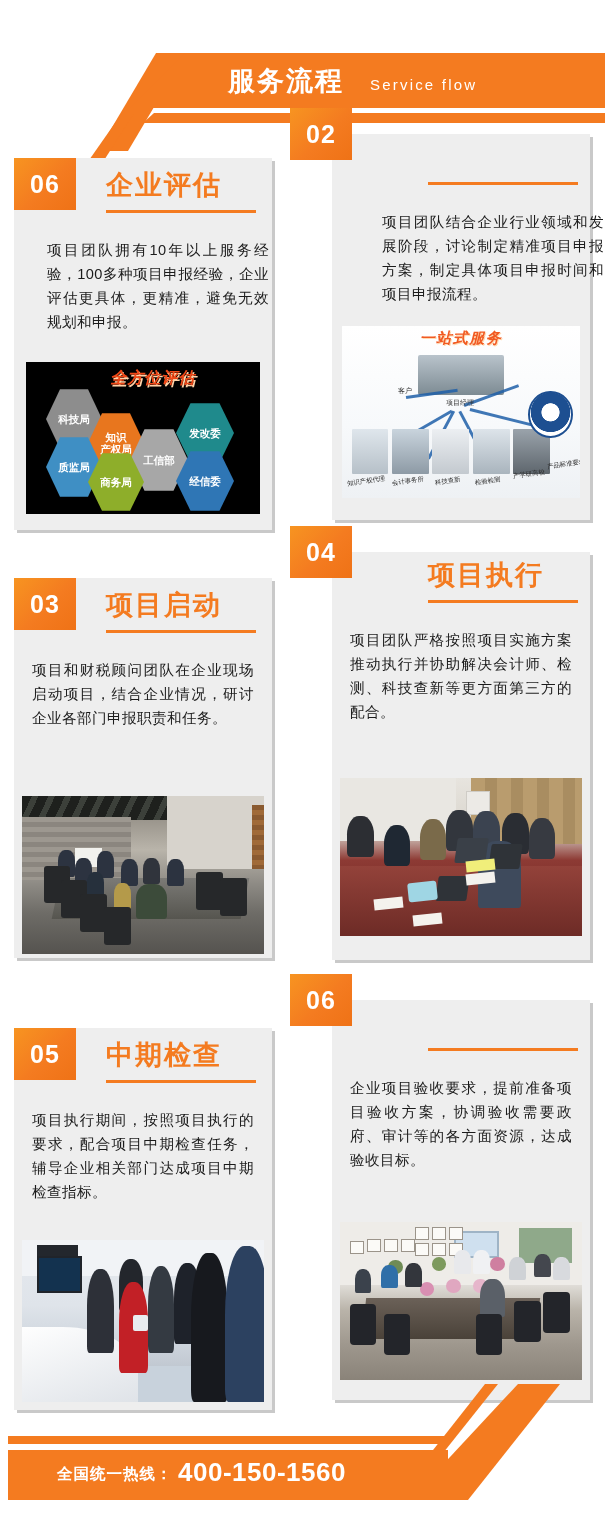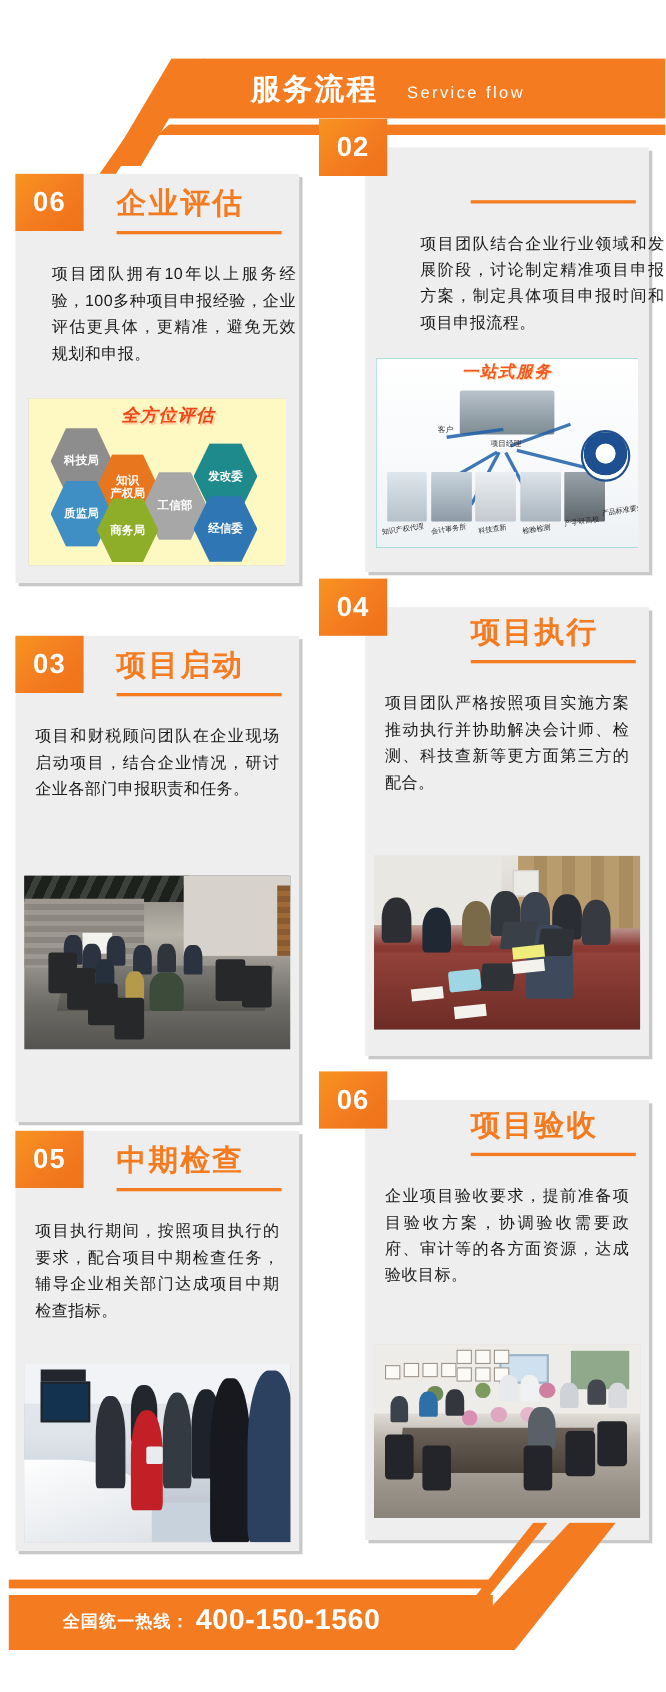--- a/index.html
+++ b/index.html
@@ -134,21 +134,21 @@
   .svc-arrow{position:absolute;background:#1f5fa8;height:2.5px;transform-origin:left center;opacity:.85;}
   .svc-thumb{position:absolute;top:60%;height:26%;width:15.5%;border-radius:1px;}
   .svc-cap{position:absolute;top:88%;font-size:6.4px;color:#2a2a2a;white-space:nowrap;transform:rotate(-8deg);}
   .svc-seal{position:absolute;right:3%;top:38%;width:17%;height:25%;border-radius:50%;
      background:radial-gradient(circle at 50% 45%,#ffffff 28%,#1d4f91 30%,#1d4f91 62%,#ffffff 64%);
      border:2px solid #1d4f91;}
   .svc-seal span{position:absolute;left:50%;top:46%;transform:translate(-50%,-50%);
      color:#fff;font-size:8px;font-weight:bold;}
 
   
-  .hexwrap{position:absolute;inset:0;background:#fef9c3;}
+  .hexwrap{position:absolute;inset:0;background:#000000;}
   .hexwrap .hxtitle{position:absolute;left:36%;top:4%;
      color:#ef4716;font-size:16px;font-weight:bold;font-style:italic;letter-spacing:1px;white-space:nowrap;
      text-shadow:1.5px 1.5px 0 #ffd2a8;}
   .hex{position:absolute;display:flex;align-items:center;justify-content:center;
      color:#fff;font-size:10.5px;font-weight:bold;text-align:center;line-height:12px;
      -webkit-clip-path:polygon(25% 2%,75% 2%,100% 50%,75% 98%,25% 98%,0 50%);
              clip-path:polygon(25% 2%,75% 2%,100% 50%,75% 98%,25% 98%,0 50%);}
 
   
   .foot-zone{position:absolute;left:0;top:1430px;width:605px;height:108px;}
@@ -238,21 +238,21 @@
           <div class="svc-cap" style="left:86%;top:78%;">产品标准要求</div>
 
           <div class="svc-seal">
             <span>ISO</span>
           </div>
         </div>
       </div>
     </div>
   </div>
 
-  <div class="card" style="left:14px;top:578px;width:258px;height:442px;">
+  <div class="card" style="left:14px;top:578px;width:258px;height:380px;">
     <div class="card-body">
       <div class="badge" style="left:0;top:0;">03</div>
       <div class="title" style="left:92px;top:10px;">项目启动</div>
       <div class="title-rule" style="left:92px;top:52px;width:150px;"></div>
       <div class="para" style="left:18px;top:80px;width:222px;">项目和财税顾问团队在企业现场启动项目，结合企业情况，研讨企业各部门申报职责和任务。</div>
 
       <div class="photo" style="left:8px;top:218px;width:242px;height:158px;">
         <div class="ph-conf">
           <div class="ceil"></div>
             <div class="wallR"></div>
@@ -337,21 +337,20 @@
           <div class="p" style="left:84%;top:4%;width:18%;height:96%;background:#2c4160;"></div>
           <div class="p" style="left:46%;top:46%;width:6%;height:10%;background:#e9ecef;border-radius:2px;"></div>
         </div>
       </div>
     </div>
   </div>
 
   <div class="card" style="left:332px;top:1000px;width:258px;height:400px;">
     <div class="card-body">
       <div class="badge out" style="left:-42px;top:-26px;">06</div>
-      <div class="title" style="left:96px;top:6px;">项目验收</div>
       <div class="title-rule" style="left:96px;top:48px;width:150px;"></div>
       <div class="para" style="left:18px;top:76px;width:222px;">企业项目验收要求，提前准备项目验收方案，协调验收需要政府、审计等的各方面资源，达成验收目标。</div>
 
       <div class="photo" style="left:8px;top:222px;width:242px;height:158px;">
         <div class="ph-board">
           <div class="wall"></div>
             <div class="green"></div>
             <div class="proj"></div>
           <div class="cert" style="left:4%;top:12%;"></div>
           <div class="cert" style="left:11%;top:11%;"></div>

